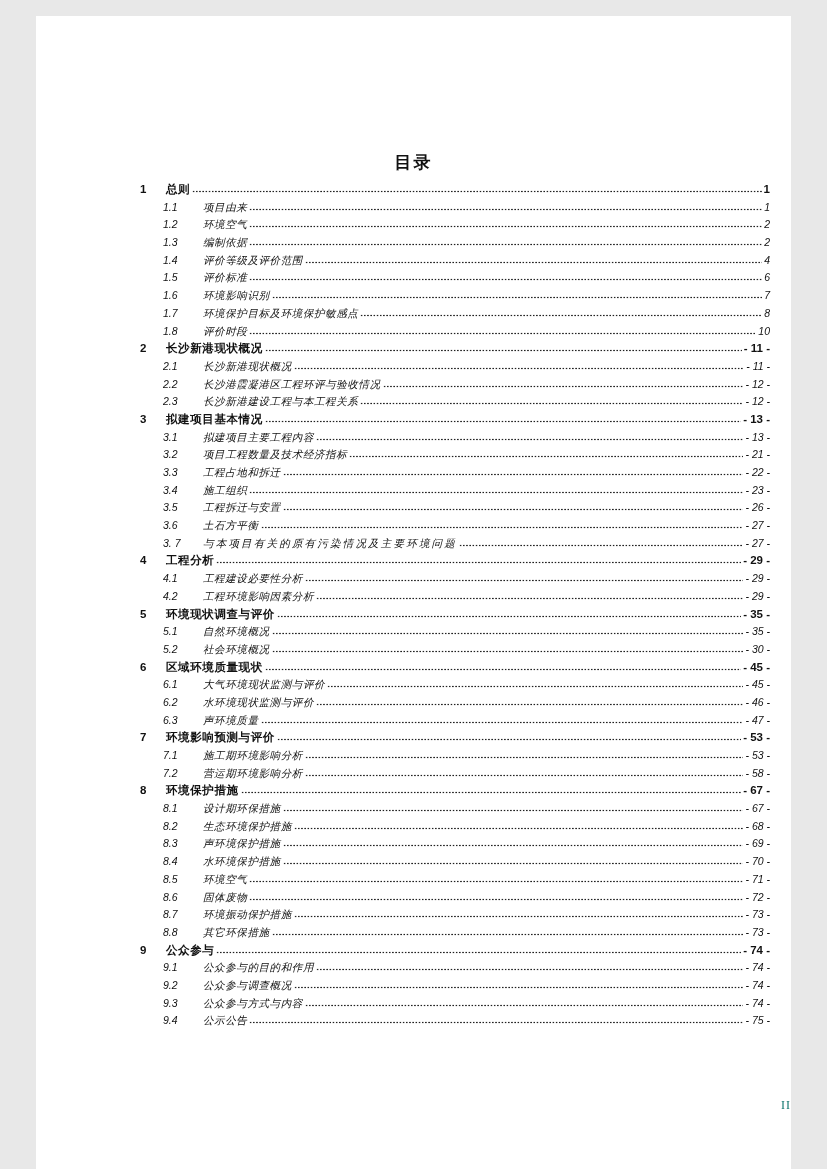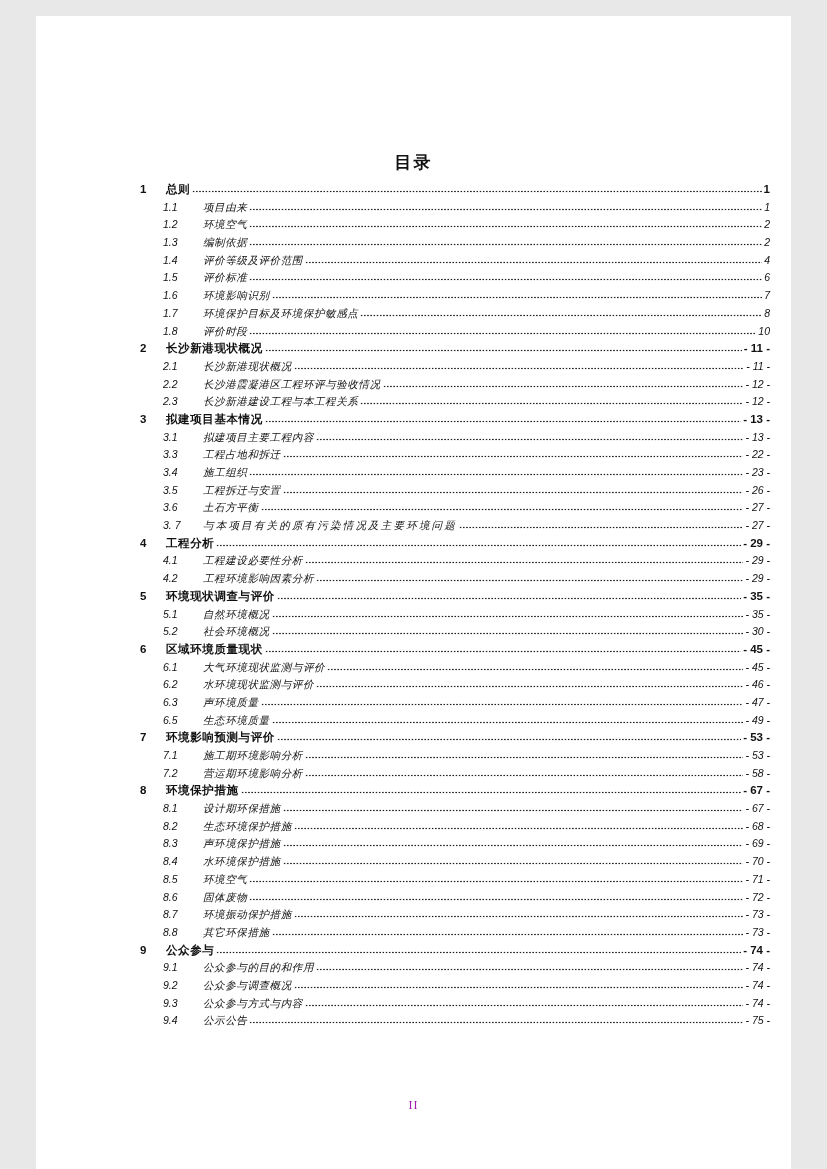--- a/index.html
+++ b/index.html
@@ -51,25 +51,25 @@
     margin: 0 2px;
     background: radial-gradient(circle at 1.6px 1.5px, #222 0.85px, rgba(0,0,0,0) 1.1px) repeat-x left center;
     background-size: 3.2px 3px;
   }
   .pg { flex: none; white-space: pre; }
   .footer {
     position: absolute;
     top: 1082px;
     left: 0;
     width: 100%;
-    text-align: center;
+    text-align: right;
     font-family: "Liberation Serif", "DejaVu Serif", serif;
     font-size: 12px;
     letter-spacing: 1px;
-    color: #a21caf;
+    color: #0f766e;
   }
 </style>
 </head>
 <body>
 
 <div class="page">
   <h1 class="doc-title">目录</h1>
   <div class="toc" id="toc-list">
       <div class="row lvl1">
         <span class="num">1</span>
@@ -155,20 +155,26 @@
         <span class="leader"></span>
         <span class="pg">- 13 -</span>
       </div>
       <div class="row lvl2">
         <span class="num">3.1</span>
         <span class="ttl">拟建项目主要工程内容</span>
         <span class="leader"></span>
         <span class="pg">- 13 -</span>
       </div>
       <div class="row lvl2">
+        <span class="num">3.2</span>
+        <span class="ttl">项目工程数量及技术经济指标</span>
+        <span class="leader"></span>
+        <span class="pg">- 21 -</span>
+      </div>
+      <div class="row lvl2">
         <span class="num">3.3</span>
         <span class="ttl">工程占地和拆迁</span>
         <span class="leader"></span>
         <span class="pg">- 22 -</span>
       </div>
       <div class="row lvl2">
         <span class="num">3.4</span>
         <span class="ttl">施工组织</span>
         <span class="leader"></span>
         <span class="pg">- 23 -</span>
@@ -243,26 +249,20 @@
         <span class="num">6.2</span>
         <span class="ttl">水环境现状监测与评价</span>
         <span class="leader"></span>
         <span class="pg">- 46 -</span>
       </div>
       <div class="row lvl2">
         <span class="num">6.3</span>
         <span class="ttl">声环境质量</span>
         <span class="leader"></span>
         <span class="pg">- 47 -</span>
-      </div>
-      <div class="row lvl2">
-        <span class="num">6.5</span>
-        <span class="ttl">生态环境质量</span>
-        <span class="leader"></span>
-        <span class="pg">- 49 -</span>
       </div>
       <div class="row lvl1">
         <span class="num">7</span>
         <span class="ttl">环境影响预测与评价</span>
         <span class="leader"></span>
         <span class="pg">- 53 -</span>
       </div>
       <div class="row lvl2">
         <span class="num">7.1</span>
         <span class="ttl">施工期环境影响分析</span>

